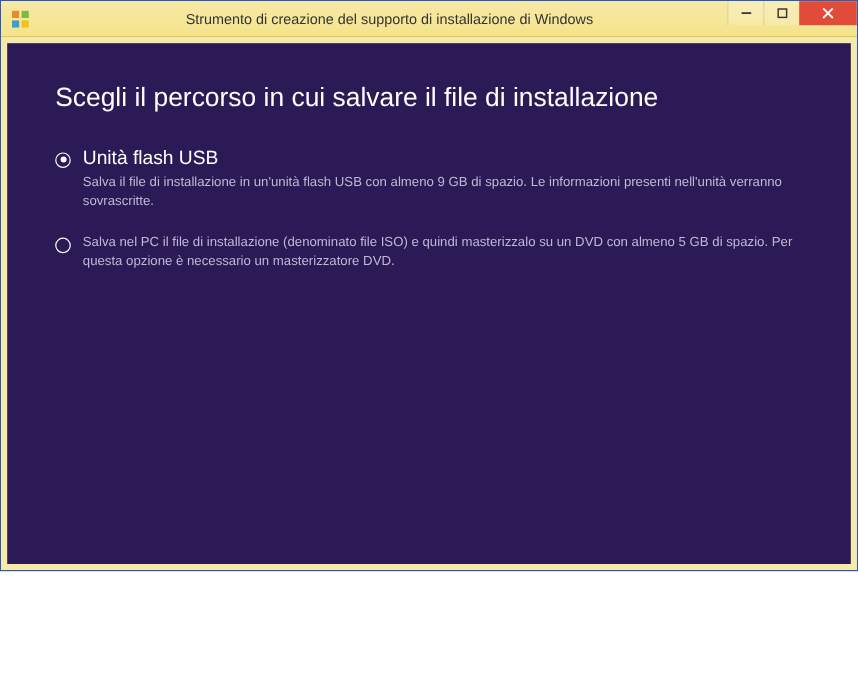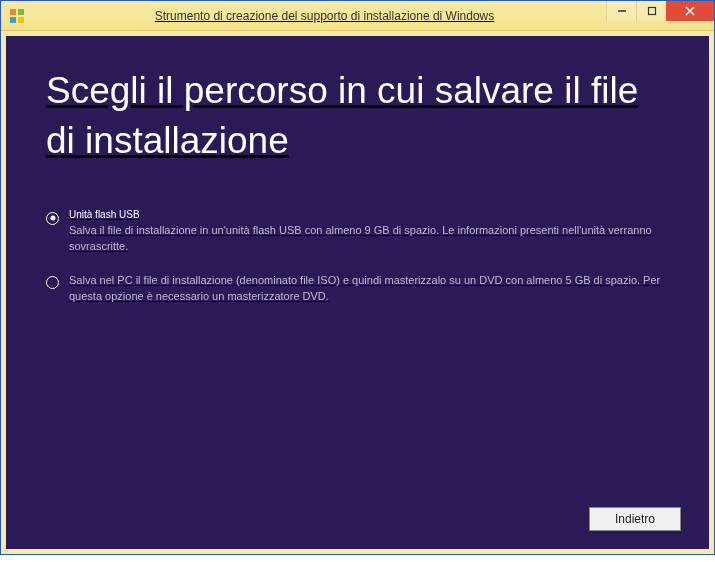--- a/index.html
+++ b/index.html
@@ -9,25 +9,24 @@
     }
     body {
       font-family: "Segoe UI", Tahoma, sans-serif;
       background: #fff;
       width: 715px;
       height: 562px;
       overflow: hidden;
     }
     .window {
       width: 715px;
-      height: 555px;
+      height: 476px;
       border: 1px solid #2a5ab8;
       display: flex;
       flex-direction: column;
-      text-decoration: underline;
     }
     .titlebar {
       height: 30px;
       background: linear-gradient(to bottom, #f7e9a6, #f5e38a);
       border-bottom: 1px solid #d9c96a;
       display: flex;
       align-items: center;
       position: relative;
     }
     .titlebar-icon {
@@ -85,24 +84,24 @@
       width: 100%;
       height: 100%;
       background: #2b1a56;
       color: #fff;
       padding: 30px 40px 20px 40px;
       display: flex;
       flex-direction: column;
       position: relative;
     }
     .heading {
-      font-size: 37px;
+      font-size: 22px;
       font-weight: 300;
       line-height: 1.35;
-      margin-bottom: 43px;
+      margin-bottom: 28px;
       color: #fff;
     }
     .options {
       display: flex;
       flex-direction: column;
       gap: 18px;
     }
     .option {
       display: flex;
       align-items: flex-start;
@@ -126,21 +125,21 @@
       background: #fff;
       border-radius: 50%;
       top: 50%;
       left: 50%;
       transform: translate(-50%, -50%);
     }
     .option-text {
       flex: 1;
     }
     .option-label {
-      font-size: 10px;
+      font-size: 16px;
       font-weight: 400;
       color: #fff;
       margin-bottom: 3px;
     }
     .option-desc {
       font-size: 11px;
       color: #bfb8d5;
       line-height: 1.45;
     }
     .footer {
@@ -215,17 +214,16 @@
         <div class="option">
           <div class="radio"></div>
           <div class="option-text">
             <div class="option-desc">Salva nel PC il file di installazione (denominato file ISO) e quindi masterizzalo su un DVD con almeno 5 GB di spazio. Per questa opzione è necessario un masterizzatore DVD.</div>
           </div>
         </div>
 
       </div>
 
       <div class="footer">
-        <button class="btn">Indietro</button>
       </div>
     </div>
   </div>
 </div>
 
 </body></html>

